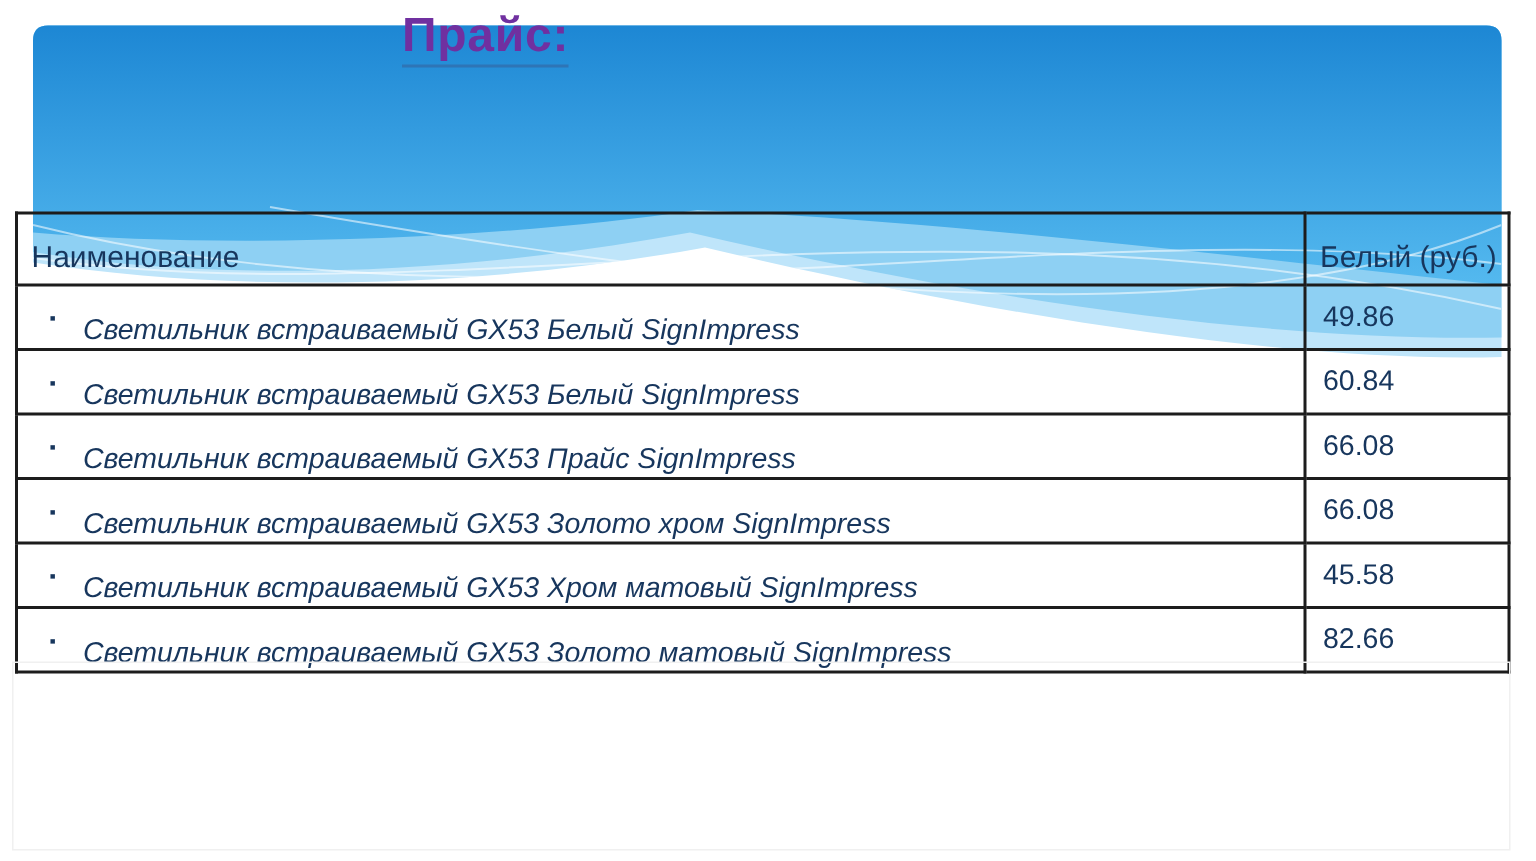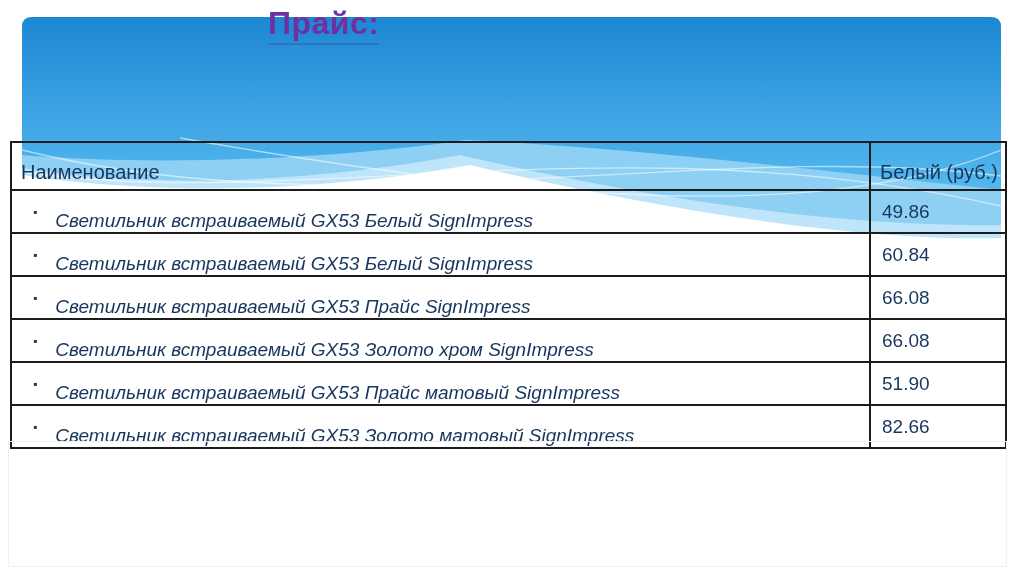--- a/index.html
+++ b/index.html
@@ -157,24 +157,24 @@
           <span class="item-name">Светильник встраиваемый GX53 Золото хром SignImpress</span>
         </span>
       </td>
       <td class="price-cell">66.08</td>
     </tr>
 
     <tr>
       <td class="name-cell">
         <span class="name-wrap">
           <span class="bullet">▪</span>
-          <span class="item-name">Светильник встраиваемый GX53 Прайс матовый SignImpress</span>
+          <span class="item-name">Светильник встраиваемый GX53 Хром матовый SignImpress</span>
         </span>
       </td>
-      <td class="price-cell">51.90</td>
+      <td class="price-cell">45.58</td>
     </tr>
 
     <tr>
       <td class="name-cell">
         <span class="name-wrap">
           <span class="bullet">▪</span>
           <span class="item-name">Светильник встраиваемый GX53 Золото матовый SignImpress</span>
         </span>
       </td>
       <td class="price-cell">82.66</td>

